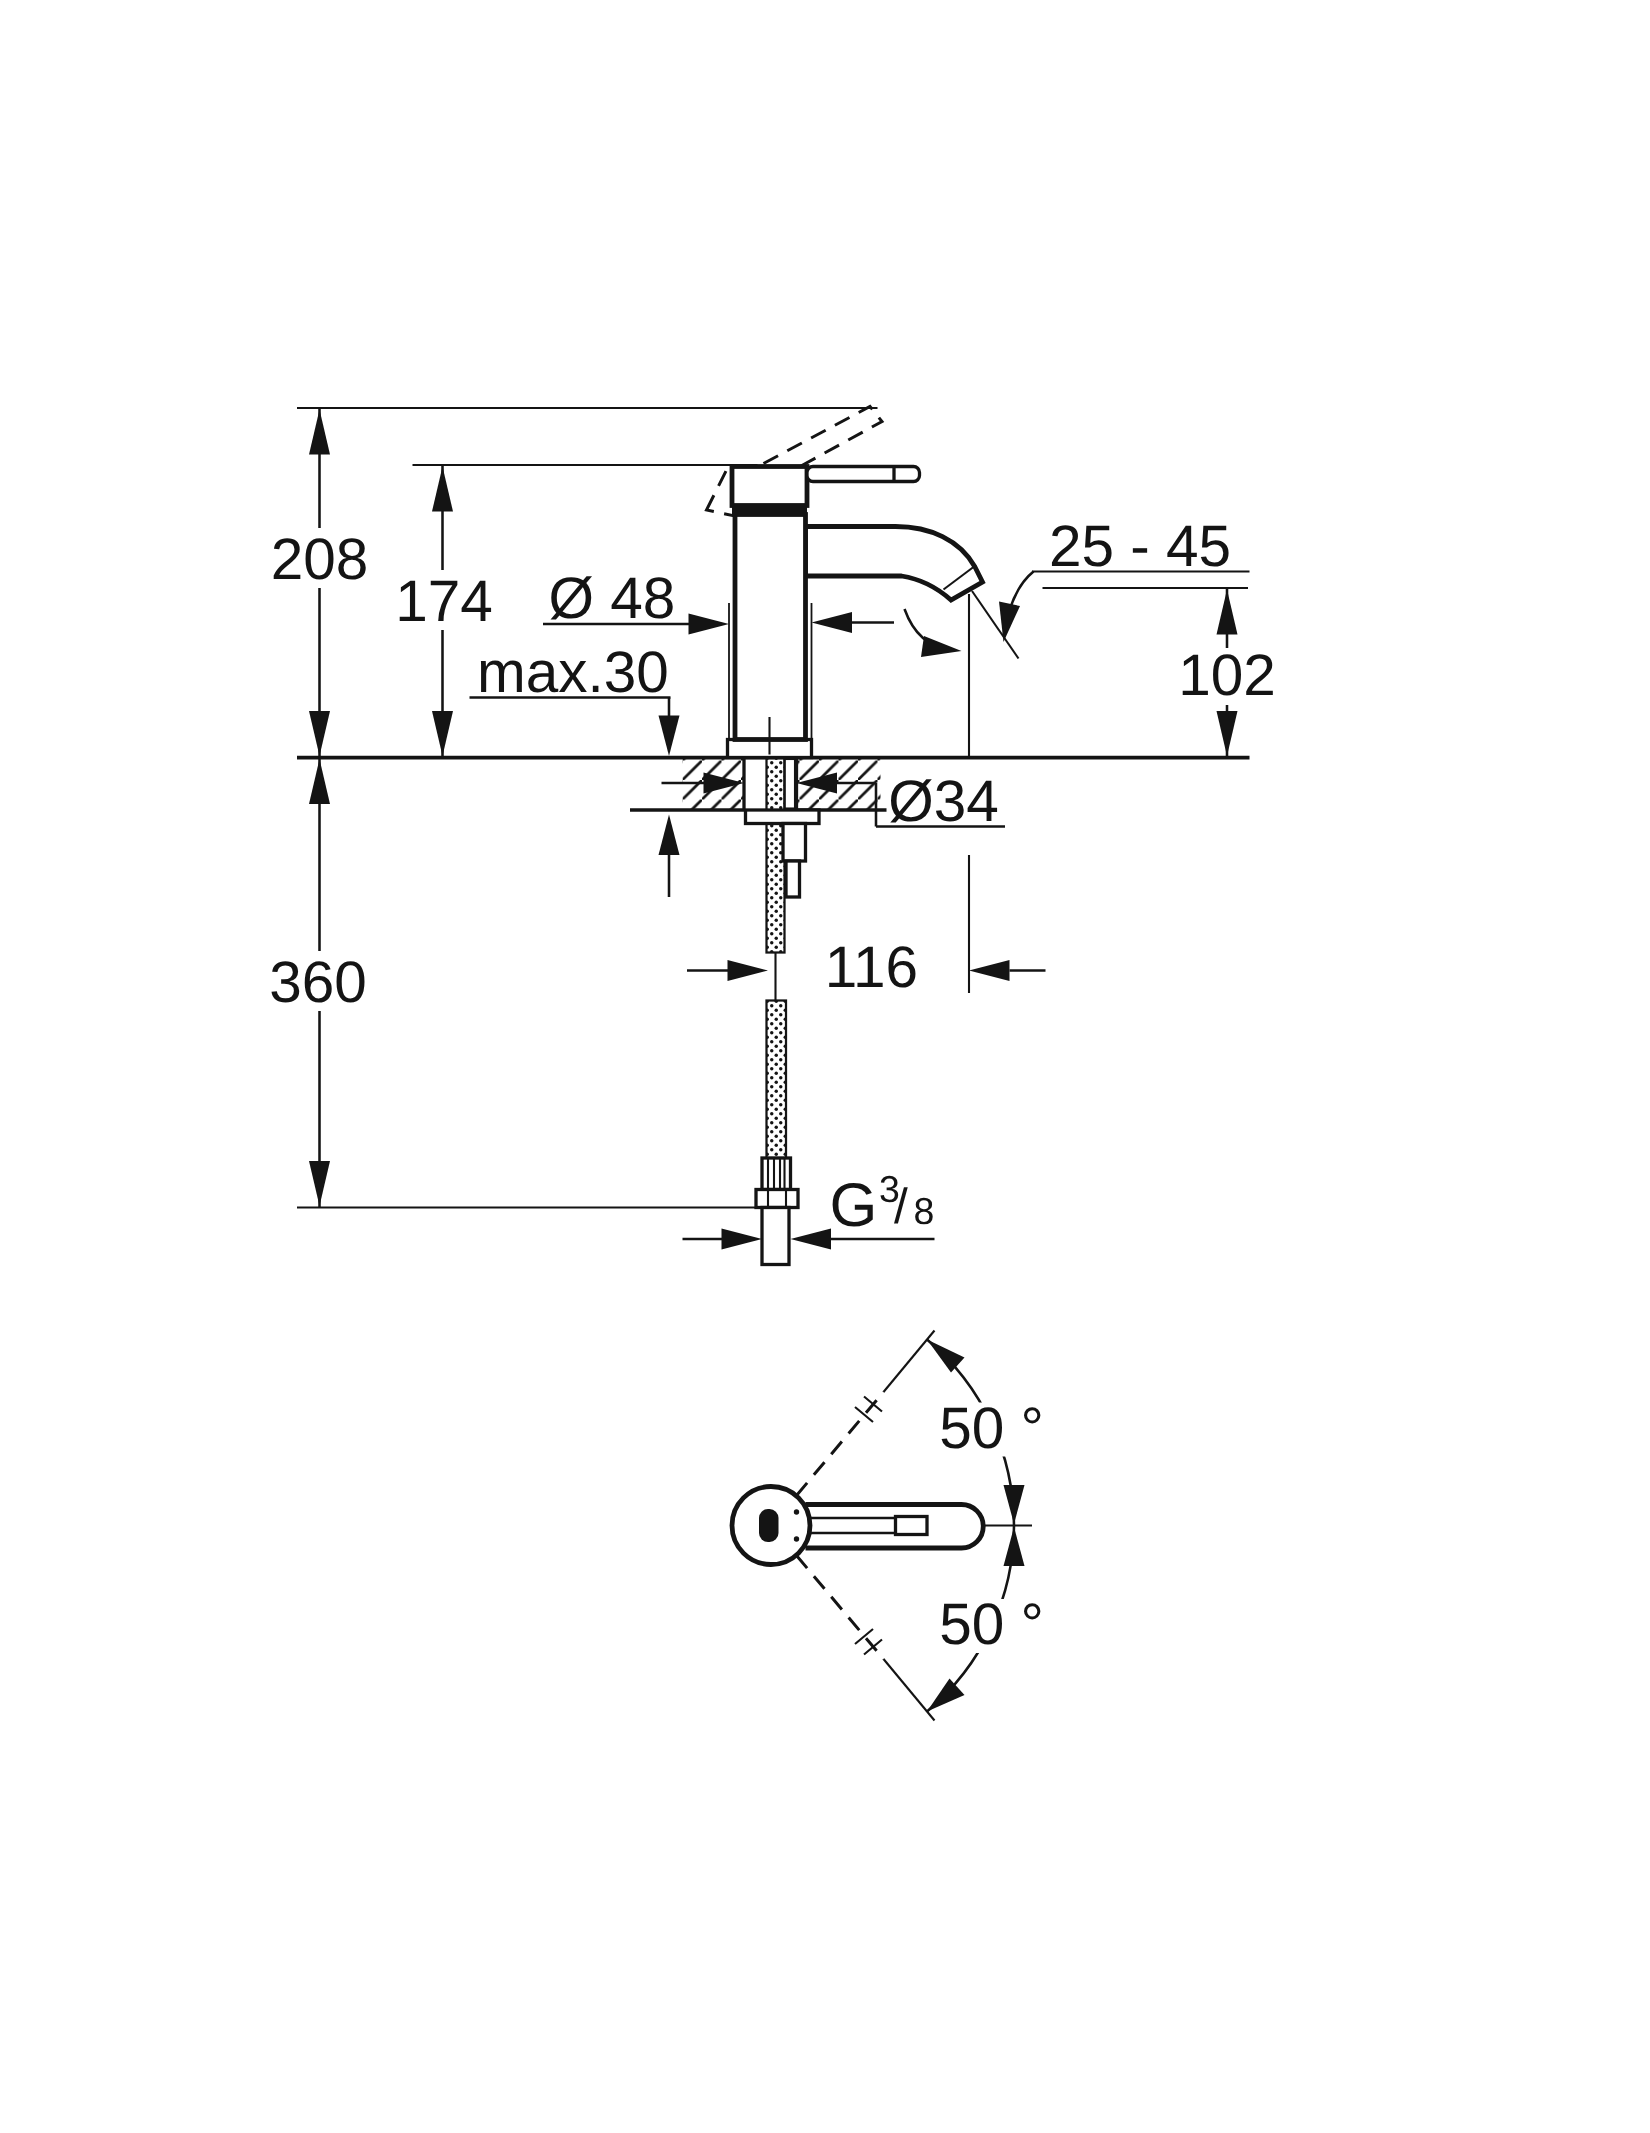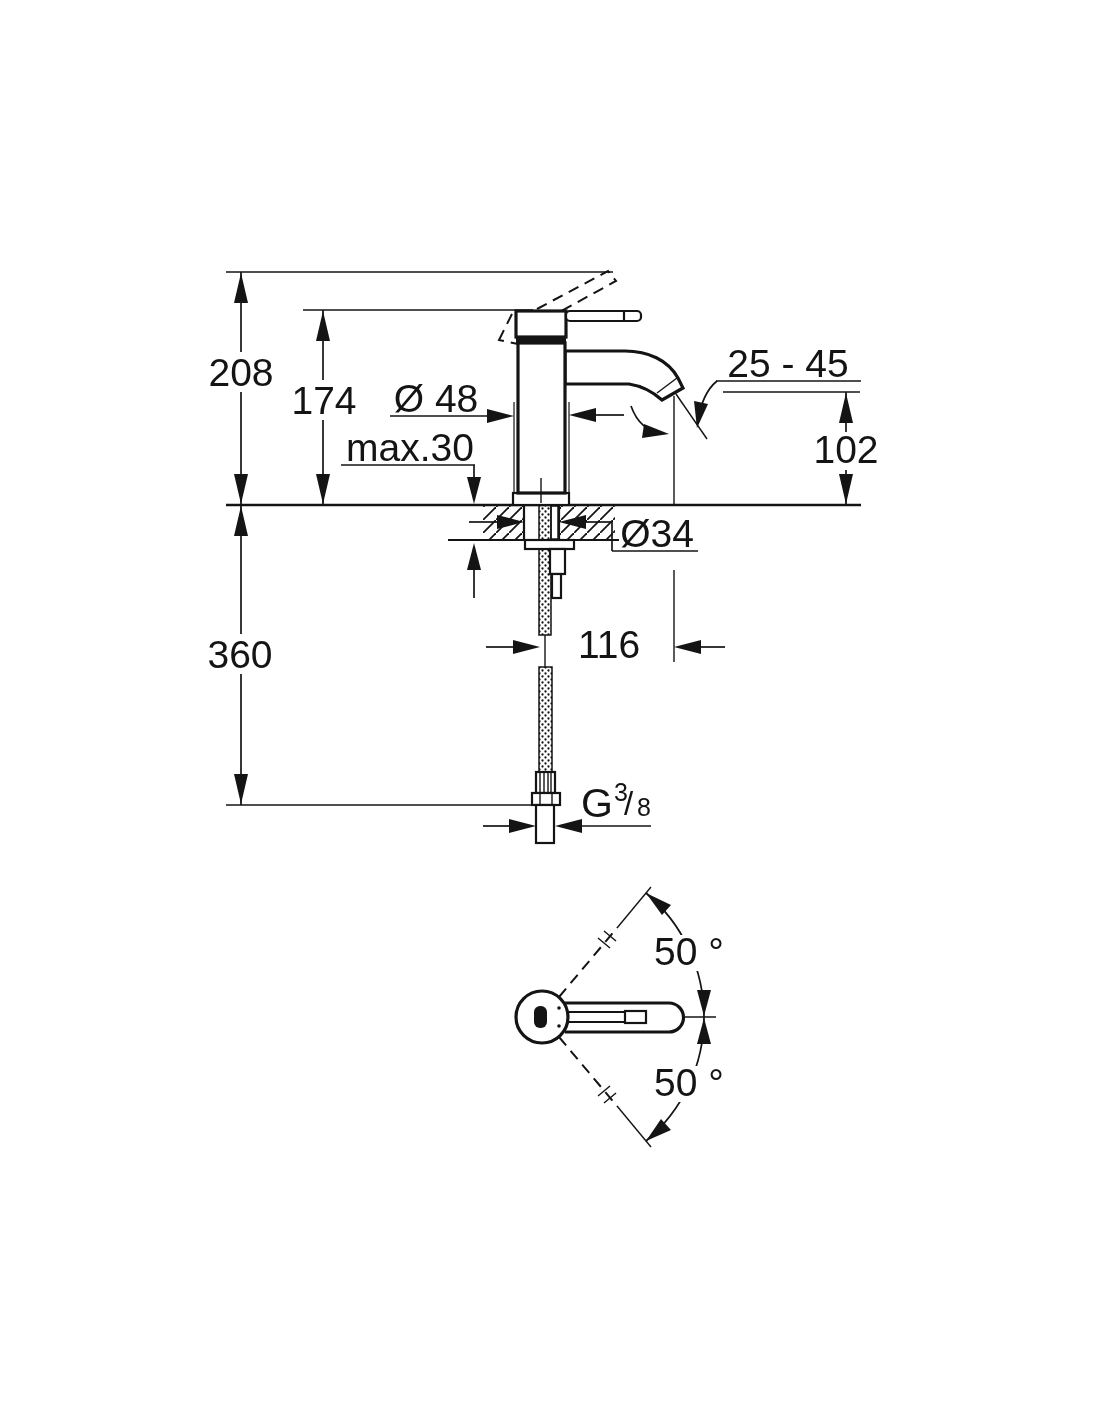--- a/index.html
+++ b/index.html
@@ -1,16 +1,16 @@
 <!DOCTYPE html>
 <html><head>
 <meta charset="utf-8">
 <style>
   html,body{margin:0;padding:0;background:#ffffff;}
-  .stage{position:relative;width:1000px;height:1422px;background:#fff;overflow:hidden;margin-left:28px;}
+  .stage{position:relative;width:1000px;height:1422px;background:#fff;overflow:hidden;}
   svg{display:block;}
   svg text{font-family:"Liberation Sans","DejaVu Sans",sans-serif;fill:#141414;}
   .lbl{font-size:39px;}
   .lbl-sm{font-size:25px;}
   .lbl-md{font-size:33px;}
   .lbl-g{font-size:41px;}
   .thickw{stroke:#141414;stroke-width:3.2;fill:#ffffff;}
   .mid{stroke:#141414;stroke-width:2.2;fill:none;}
   .midw{stroke:#141414;stroke-width:2.2;fill:#ffffff;}
   .thin{stroke:#141414;stroke-width:1.4;fill:none;}

